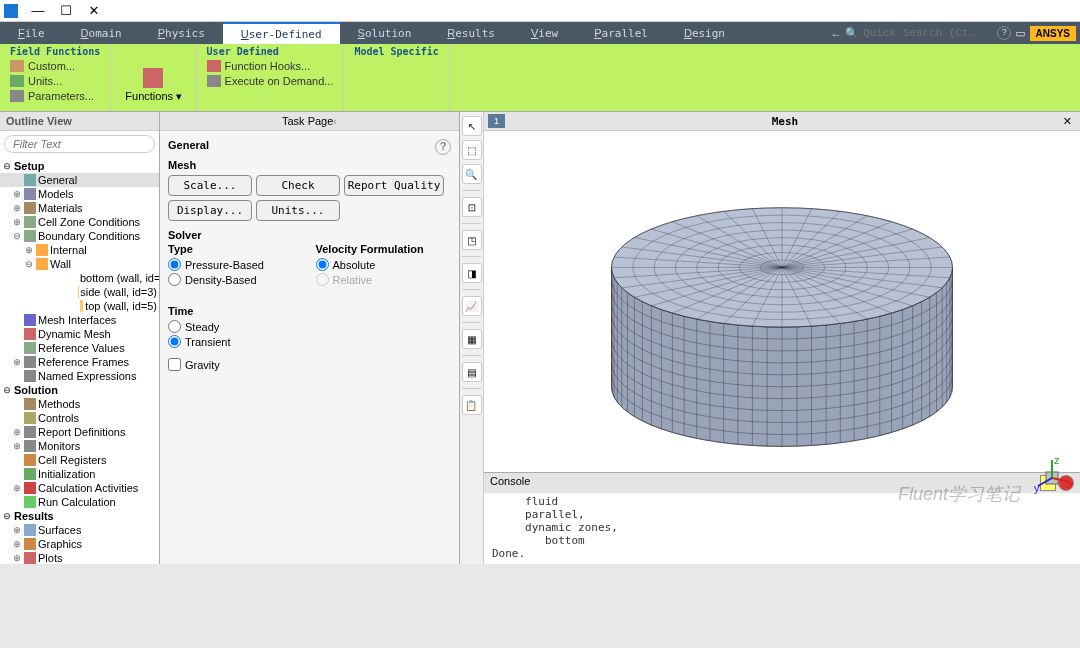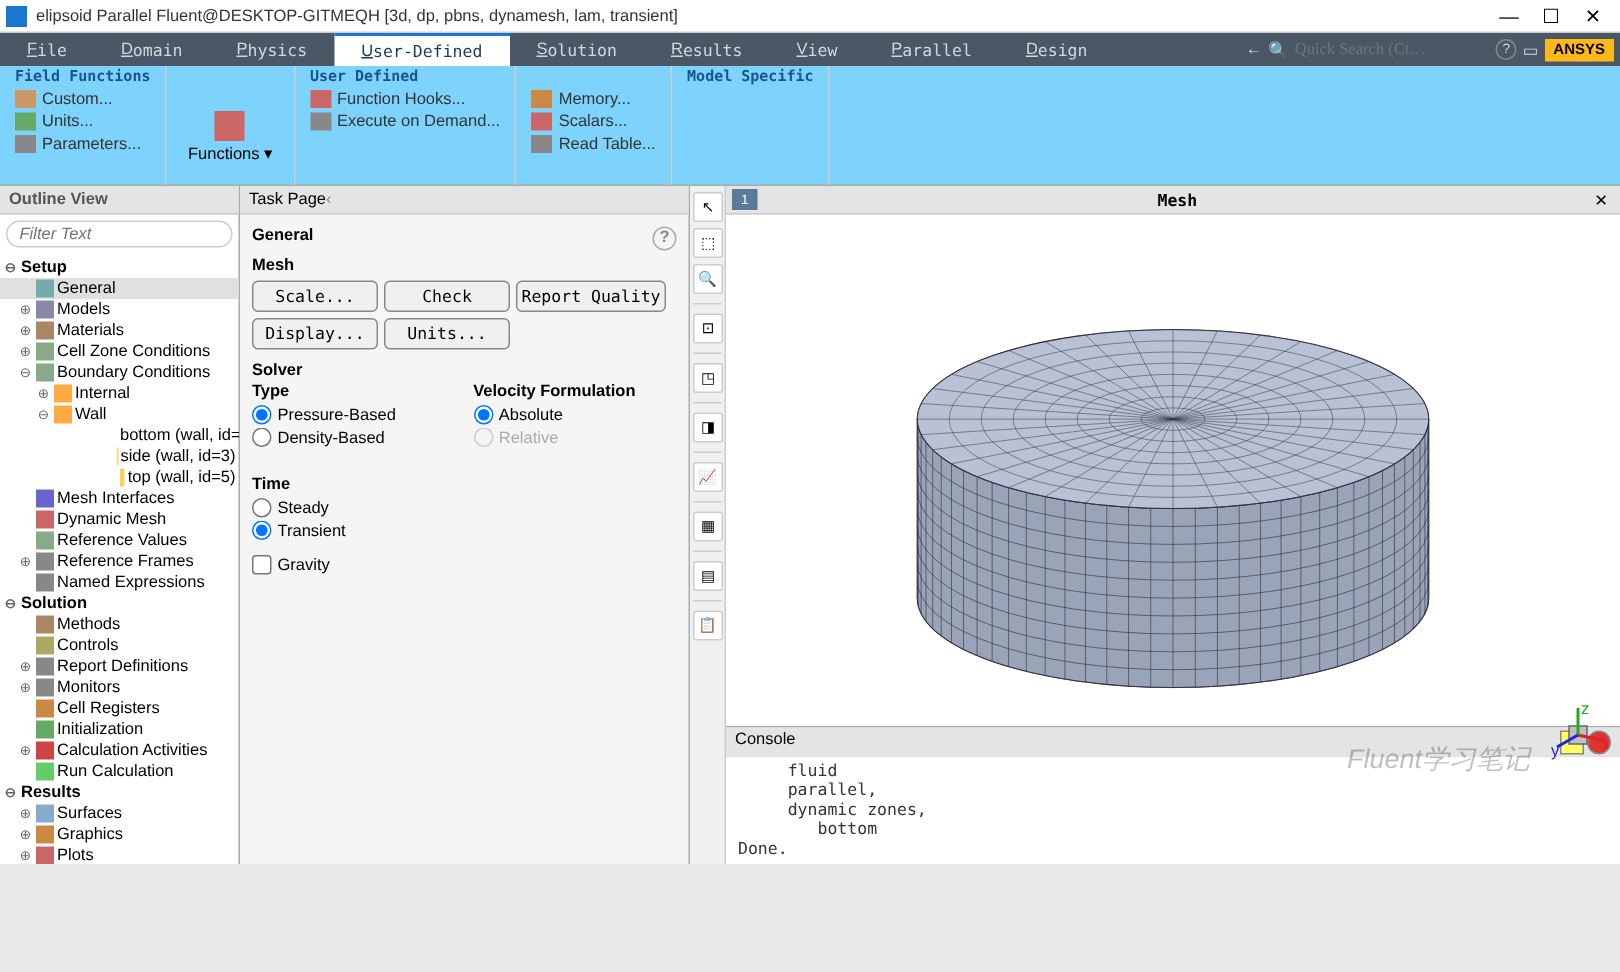--- a/index.html
+++ b/index.html
@@ -7,24 +7,24 @@
 .titlebar{height:22px;background:#fff;display:flex;align-items:center;padding:0 4px;border-bottom:1px solid #ccc;}
 .titlebar .icon{width:14px;height:14px;background:#1976d2;margin-right:6px;display:inline-block;}
 .titlebar .title{flex:1;color:#333;}
 .titlebar .wbtn{width:28px;text-align:center;cursor:pointer;font-size:13px;}
 .menubar{height:22px;background:#4a5866;display:flex;align-items:center;color:#d0d8e0;position:relative;}
 .menubar .mitem{padding:0 18px;height:100%;display:flex;align-items:center;cursor:pointer;font-family:monospace;}
 .menubar .mitem u{text-decoration:underline;}
 .menubar .mitem.active{background:#fff;color:#1a3a5a;border-top:2px solid #1976d2;}
 .menubar .spacer{flex:1;}
 .menubar .search{display:flex;align-items:center;gap:4px;padding-right:4px;}
-.menubar .search input{background:transparent;border:none;color:#aaa;width:130px;outline:none;font-family:Liberation Serif, serif;}
+.menubar .search input{background:transparent;border:none;color:#aaa;width:130px;outline:none;font-family:Liberation Mono, monospace;}
 .menubar .search .sicon{color:#d0d8e0;}
 .menubar .ansys{background:#ffb81c;color:#000;font-weight:bold;padding:2px 6px;font-size:10px;}
-.ribbon{height:80px;background:#7dd3fc;display:flex;border-bottom:1px solid #aaa;}
+.ribbon{height:68px;background:#bef264;display:flex;border-bottom:1px solid #aaa;}
 .rgroup{border-right:1px solid #ccc;padding:0 6px;display:flex;flex-direction:column;}
 .rgroup .gtitle{color:#1a5490;font-weight:bold;font-size:10px;padding:2px 4px;font-family:monospace;}
 .rgroup .gbody{flex:1;display:flex;gap:2px;}
 .rcol{display:flex;flex-direction:column;gap:1px;}
 .ritem{padding:1px 4px;cursor:pointer;display:flex;align-items:center;gap:4px;font-family:monospace;color:#333;}
 .ritem .ri{width:14px;height:12px;display:inline-block;}
 .rvert{display:flex;flex-direction:column;align-items:center;justify-content:center;padding:4px 8px;cursor:pointer;font-family:monospace;}
 .rvert .ri{width:20px;height:20px;margin-bottom:2px;}
 .workspace{display:flex;height:452px;}
 .outline{width:160px;background:#fff;border-right:1px solid #aaa;display:flex;flex-direction:column;}
@@ -32,21 +32,21 @@
 .filterbox{padding:4px;}
 .filterbox input{width:100%;border:1px solid #ccc;border-radius:10px;padding:2px 8px;color:#999;font-style:italic;}
 .tree{flex:1;overflow-y:auto;padding:2px 0;}
 .tnode{padding:1px 2px;display:flex;align-items:center;gap:2px;cursor:pointer;white-space:nowrap;}
 .tnode .exp{width:10px;text-align:center;color:#666;font-size:9px;}
 .tnode .ticon{width:12px;height:12px;display:inline-block;}
 .tnode.selected{background:#e0e0e0;}
 .tnode.bold{font-weight:bold;}
 .ind1{padding-left:12px;}.ind2{padding-left:24px;}.ind3{padding-left:36px;margin-left:40px;}
 .taskpage{width:300px;background:#f5f5f5;border-right:1px solid #aaa;display:flex;flex-direction:column;}
-.taskpage .tphdr{background:#e4e4e4;padding:3px 6px;display:flex;justify-content:flex-start;border-bottom:1px solid #ccc;}
+.taskpage .tphdr{background:#e4e4e4;padding:3px 6px;display:flex;justify-content:center;border-bottom:1px solid #ccc;}
 .taskpage .tpbody{padding:8px;flex:1;font-family:monospace;}
 .tpbody .sec{margin-bottom:8px;}
 .tpbody .sectitle{font-weight:bold;margin-bottom:4px;display:flex;justify-content:space-between;}
 .tpbody .help{border:1px solid #aaa;border-radius:50%;width:16px;height:16px;text-align:center;color:#888;cursor:pointer;}
 .tpbody .btnrow{display:flex;gap:4px;margin:4px 0;}
 .tpbody button{border:1px solid #888;background:#f0f0f0;padding:3px 0;border-radius:4px;cursor:pointer;font-family:monospace;width:84px;}
 .tpbody .twocol{display:flex;gap:12px;}
 .tpbody .col{flex:1;}
 .tpbody .colh{font-weight:bold;margin-bottom:2px;}
 .tpbody label{display:flex;align-items:center;gap:4px;padding:1px 0;cursor:pointer;}
@@ -69,21 +69,20 @@
 .console .cbtn{width:16px;height:16px;border:1px solid #888;cursor:pointer;}
 .triad{position:absolute;bottom:66px;right:8px;width:40px;height:40px;}
 .watermark{position:absolute;bottom:58px;right:60px;color:rgba(0,0,0,0.25);font-size:18px;font-style:italic;}
 svg{display:block;}
 </style>
 </head>
 <body>
 
 <div class="titlebar">
   <span class="icon"></span>
-  <span class="title">elipsoid Parallel Fluent@DESKTOP-GITMEQH [3d, dp, pbns, dynamesh, lam, transient]</span>
   <span class="wbtn">—</span>
   <span class="wbtn">☐</span>
   <span class="wbtn">✕</span>
 </div>
 
 <div class="menubar" id="menubar">
   <div class="mitem"><u>F</u>ile</div>
     <div class="mitem"><u>D</u>omain</div>
     <div class="mitem"><u>P</u>hysics</div>
     <div class="mitem active"><u>U</u>ser-Defined</div>
@@ -136,39 +135,20 @@
       <div class="gtitle">User Defined</div>
       <div class="gbody">
         <div class="rcol">
           <div class="ritem">
             <span class="ri" style="background:#c66;"></span>
             <span>Function Hooks...</span>
           </div>
           <div class="ritem">
             <span class="ri" style="background:#888;"></span>
             <span>Execute on Demand...</span>
-          </div>
-        </div>
-      </div>
-    </div>
-    <div class="rgroup">
-      <div class="gtitle">&nbsp;</div>
-      <div class="gbody">
-        <div class="rcol">
-          <div class="ritem">
-            <span class="ri" style="background:#c84;"></span>
-            <span>Memory...</span>
-          </div>
-          <div class="ritem">
-            <span class="ri" style="background:#c66;"></span>
-            <span>Scalars...</span>
-          </div>
-          <div class="ritem">
-            <span class="ri" style="background:#888;"></span>
-            <span>Read Table...</span>
           </div>
         </div>
       </div>
     </div>
     <div class="rgroup">
       <div class="gtitle">Model Specific</div>
     </div>
   </div>
 
 <div class="workspace">

